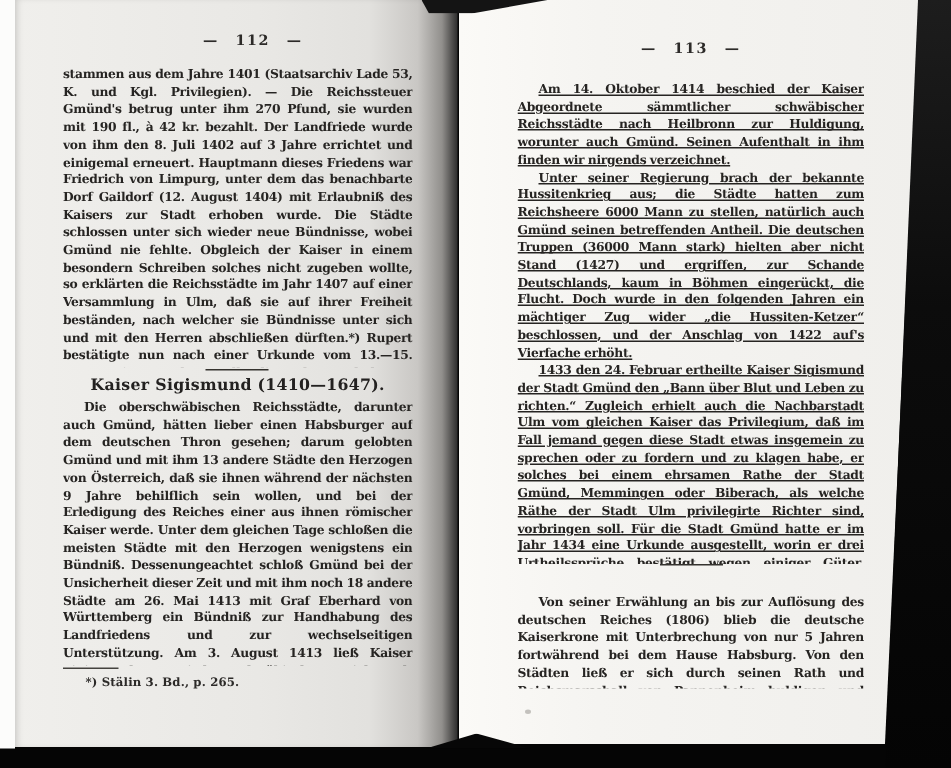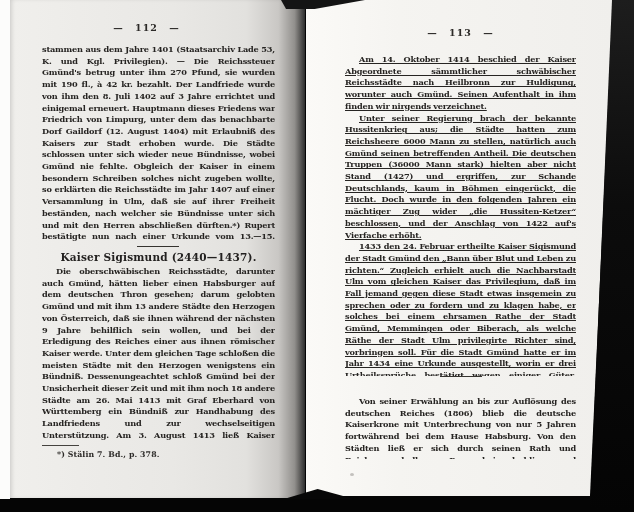--- a/index.html
+++ b/index.html
@@ -20,21 +20,21 @@
   .gutter-bottom-wedge{position:absolute;left:284px;top:489px;width:70px;height:10px;background:#070707;
     clip-path:polygon(0 100%,48% 0,100% 100%);}
   .right-band{position:absolute;left:590px;top:0;width:44px;height:512px;
     background:linear-gradient(180deg,#1d1d1d 0%,#0c0c0c 40%,#040404 100%);
     clip-path:polygon(50% 0,100% 0,100% 100%,0 100%,0 100%);}
   .speck{position:absolute;left:350px;top:473px;width:4px;height:3px;background:#c3c1bd;border-radius:50%;}
 
   
   .pgnum{position:absolute;font-size:9.5px;font-weight:bold;color:#2c2a28;
     text-align:center;word-spacing:7px;letter-spacing:1px;}
-  .pgnum-left{left:30px;top:22px;width:233px;}
+  .pgnum-left{left:52px;top:22px;width:233px;}
   .pgnum-right{left:345px;top:27px;width:231px;}
   .col{position:absolute;overflow:hidden;color:#262422;}
   .para{margin:0;font-size:8.2px;font-weight:bold;line-height:11.7px;
     text-align:justify;letter-spacing:-0.2px;word-spacing:-0.3px;}
   .indent{text-indent:14px;}
   .sep{position:absolute;border-top:1.5px solid #35332f;width:42px;}
   .heading{position:absolute;margin:0;font-size:10.5px;font-weight:bold;color:#232120;
     text-align:center;letter-spacing:0.2px;}
   .fn-rule{position:absolute;left:42px;top:445px;width:37px;border-top:1px solid #45433f;}
   .fn-text{position:absolute;left:57px;top:450px;font-size:7.8px;font-weight:bold;
@@ -61,28 +61,28 @@
   <div class="right-band"></div>
   <div class="speck"></div>
 
   <div class="pgnum pgnum-left">— 112 —</div>
 
   <div class="col lp1">
     <p class="para">stammen aus dem Jahre 1401 (Staatsarchiv Lade 53, K. und Kgl. Privilegien). — Die Reichssteuer Gmünd's betrug unter ihm 270 Pfund, sie wurden mit 190 fl., à 42 kr. bezahlt. Der Landfriede wurde von ihm den 8. Juli 1402 auf 3 Jahre errichtet und einigemal erneuert. Hauptmann dieses Friedens war Friedrich von Limpurg, unter dem das benachbarte Dorf Gaildorf (12. August 1404) mit Erlaubniß des Kaisers zur Stadt erhoben wurde. Die Städte schlossen unter sich wieder neue Bündnisse, wobei Gmünd nie fehlte. Obgleich der Kaiser in einem besondern Schreiben solches nicht zugeben wollte, so erklärten die Reichsstädte im Jahr 1407 auf einer Versammlung in Ulm, daß sie auf ihrer Freiheit beständen, nach welcher sie Bündnisse unter sich und mit den Herren abschließen dürften.*) Rupert bestätigte nun nach einer Urkunde vom 13.—15. August in Augsburg all' die schon erhaltenen Privilegien Gmünds und die verschiedenen Freiheiten hinsichtlich des Gerichtes.</p>
   </div>
 
   <div class="sep lsep"></div>
-  <h2 class="heading lhead">Kaiser Sigismund (2440—1437).</h2>
+  <h2 class="heading lhead">Kaiser Sigismund (1410—1647).</h2>
 
   <div class="col lp2">
     <p class="para indent">Die oberschwäbischen Reichsstädte, darunter auch Gmünd, hätten lieber einen Habsburger auf dem deutschen Thron gesehen; darum gelobten Gmünd und mit ihm 13 andere Städte den Herzogen von Österreich, daß sie ihnen während der nächsten 9 Jahre behilflich sein wollen, und bei der Erledigung des Reiches einer aus ihnen römischer Kaiser werde. Unter dem gleichen Tage schloßen die meisten Städte mit den Herzogen wenigstens ein Bündniß. Dessenungeachtet schloß Gmünd bei der Unsicherheit dieser Zeit und mit ihm noch 18 andere Städte am 26. Mai 1413 mit Graf Eberhard von Württemberg ein Bündniß zur Handhabung des Landfriedens und zur wechselseitigen Unterstützung. Am 3. August 1413 ließ Kaiser Sigismund an jede schwäbische Reichsstadt besondere Ausfertigungen absenden, worin er ihnen ihre frühere Freiheiten bestätigte.</p>
   </div>
 
   <div class="fn-rule"></div>
-  <div class="fn-text">*) Stälin 7. Bd., p. 378.</div>
+  <div class="fn-text">*) Stälin 3. Bd., p. 265.</div>
 
   <div class="pgnum pgnum-right">— 113 —</div>
 
   <div class="col rp">
     <p class="para indent">Am 14. Oktober 1414 beschied der Kaiser Abgeordnete sämmtlicher schwäbischer Reichsstädte nach Heilbronn zur Huldigung, worunter auch Gmünd. Seinen Aufenthalt in ihm finden wir nirgends verzeichnet.</p>
     <p class="para indent">Unter seiner Regierung brach der bekannte Hussitenkrieg aus; die Städte hatten zum Reichsheere 6000 Mann zu stellen, natürlich auch Gmünd seinen betreffenden Antheil. Die deutschen Truppen (36000 Mann stark) hielten aber nicht Stand (1427) und ergriffen, zur Schande Deutschlands, kaum in Böhmen eingerückt, die Flucht. Doch wurde in den folgenden Jahren ein mächtiger Zug wider „die Hussiten-Ketzer“ beschlossen, und der Anschlag von 1422 auf's Vierfache erhöht.</p>
     <p class="para indent">1433 den 24. Februar ertheilte Kaiser Sigismund der Stadt Gmünd den „Bann über Blut und Leben zu richten.“ Zugleich erhielt auch die Nachbarstadt Ulm vom gleichen Kaiser das Privilegium, daß im Fall jemand gegen diese Stadt etwas insgemein zu sprechen oder zu fordern und zu klagen habe, er solches bei einem ehrsamen Rathe der Stadt Gmünd, Memmingen oder Biberach, als welche Räthe der Stadt Ulm privilegirte Richter sind, vorbringen soll. Für die Stadt Gmünd hatte er im Jahr 1434 eine Urkunde ausgestellt, worin er drei Urtheilssprüche bestätigt wegen einiger Güter, welche vom Kloster Gotteszell als Lehen herrühren (Staatsarchiv). Auch bestätigte er alle frühern Privilegien und ertheilte ihr 1434 die freie Pürsche (Mundat), deren genaue Beschreibung später folgen wird; ihr Flächenraum hatte einen Durchmesser von über 4 Stunden.</p>
   </div>
 
   <div class="sep rsep"></div>

